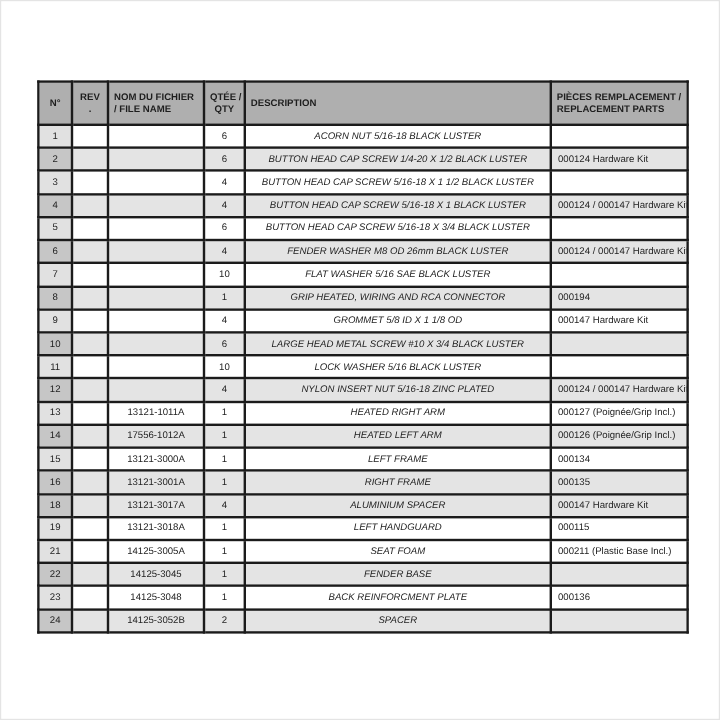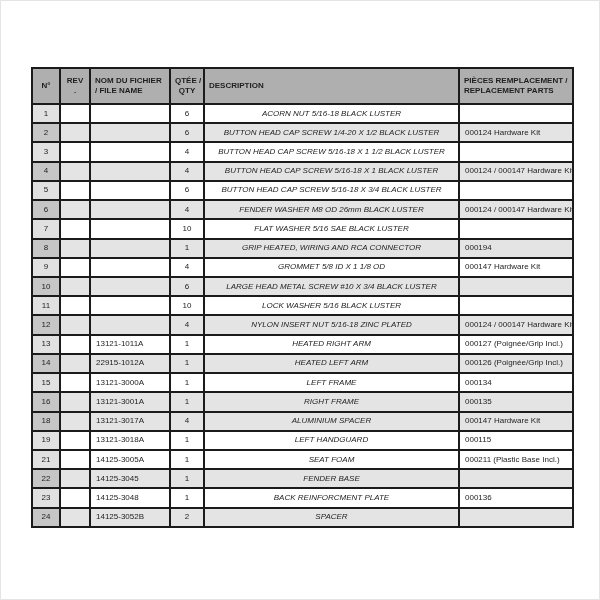--- a/index.html
+++ b/index.html
@@ -49,21 +49,21 @@
     padding: 0 5px;
     height: 17px;
     line-height: 1;
   }
   tr.shade td { background: #e4e4e4; }
   tr.plain td { background: #ffffff; }
   tr.plain td.c-no { background: #e1e1e1; }
   tr.shade td.c-no { background: #c6c6c6; }
   .c-no   { text-align: center; }
   .c-rev  { text-align: center; }
-  .c-file { text-align: left; }
+  .c-file { text-align: center; }
   .c-qty  { text-align: center; }
   .c-desc { text-align: center; font-style: italic; }
   .c-parts{ text-align: left; }
   .h2line { display: block; }
   .h2line:empty { display: none; }
 </style>
 </head>
 <body>
 
 <div class="page">
@@ -205,21 +205,21 @@
     <td class="c-no">13</td>
     <td class="c-rev"></td>
     <td class="c-file">13121-1011A</td>
     <td class="c-qty">1</td>
     <td class="c-desc">HEATED RIGHT ARM</td>
     <td class="c-parts">000127 (Poignée/Grip Incl.)</td>
   </tr>
         <tr class="shade">
     <td class="c-no">14</td>
     <td class="c-rev"></td>
-    <td class="c-file">22915-1012A</td>
+    <td class="c-file">17556-1012A</td>
     <td class="c-qty">1</td>
     <td class="c-desc">HEATED LEFT ARM</td>
     <td class="c-parts">000126 (Poignée/Grip Incl.)</td>
   </tr>
         <tr class="plain">
     <td class="c-no">15</td>
     <td class="c-rev"></td>
     <td class="c-file">13121-3000A</td>
     <td class="c-qty">1</td>
     <td class="c-desc">LEFT FRAME</td>

